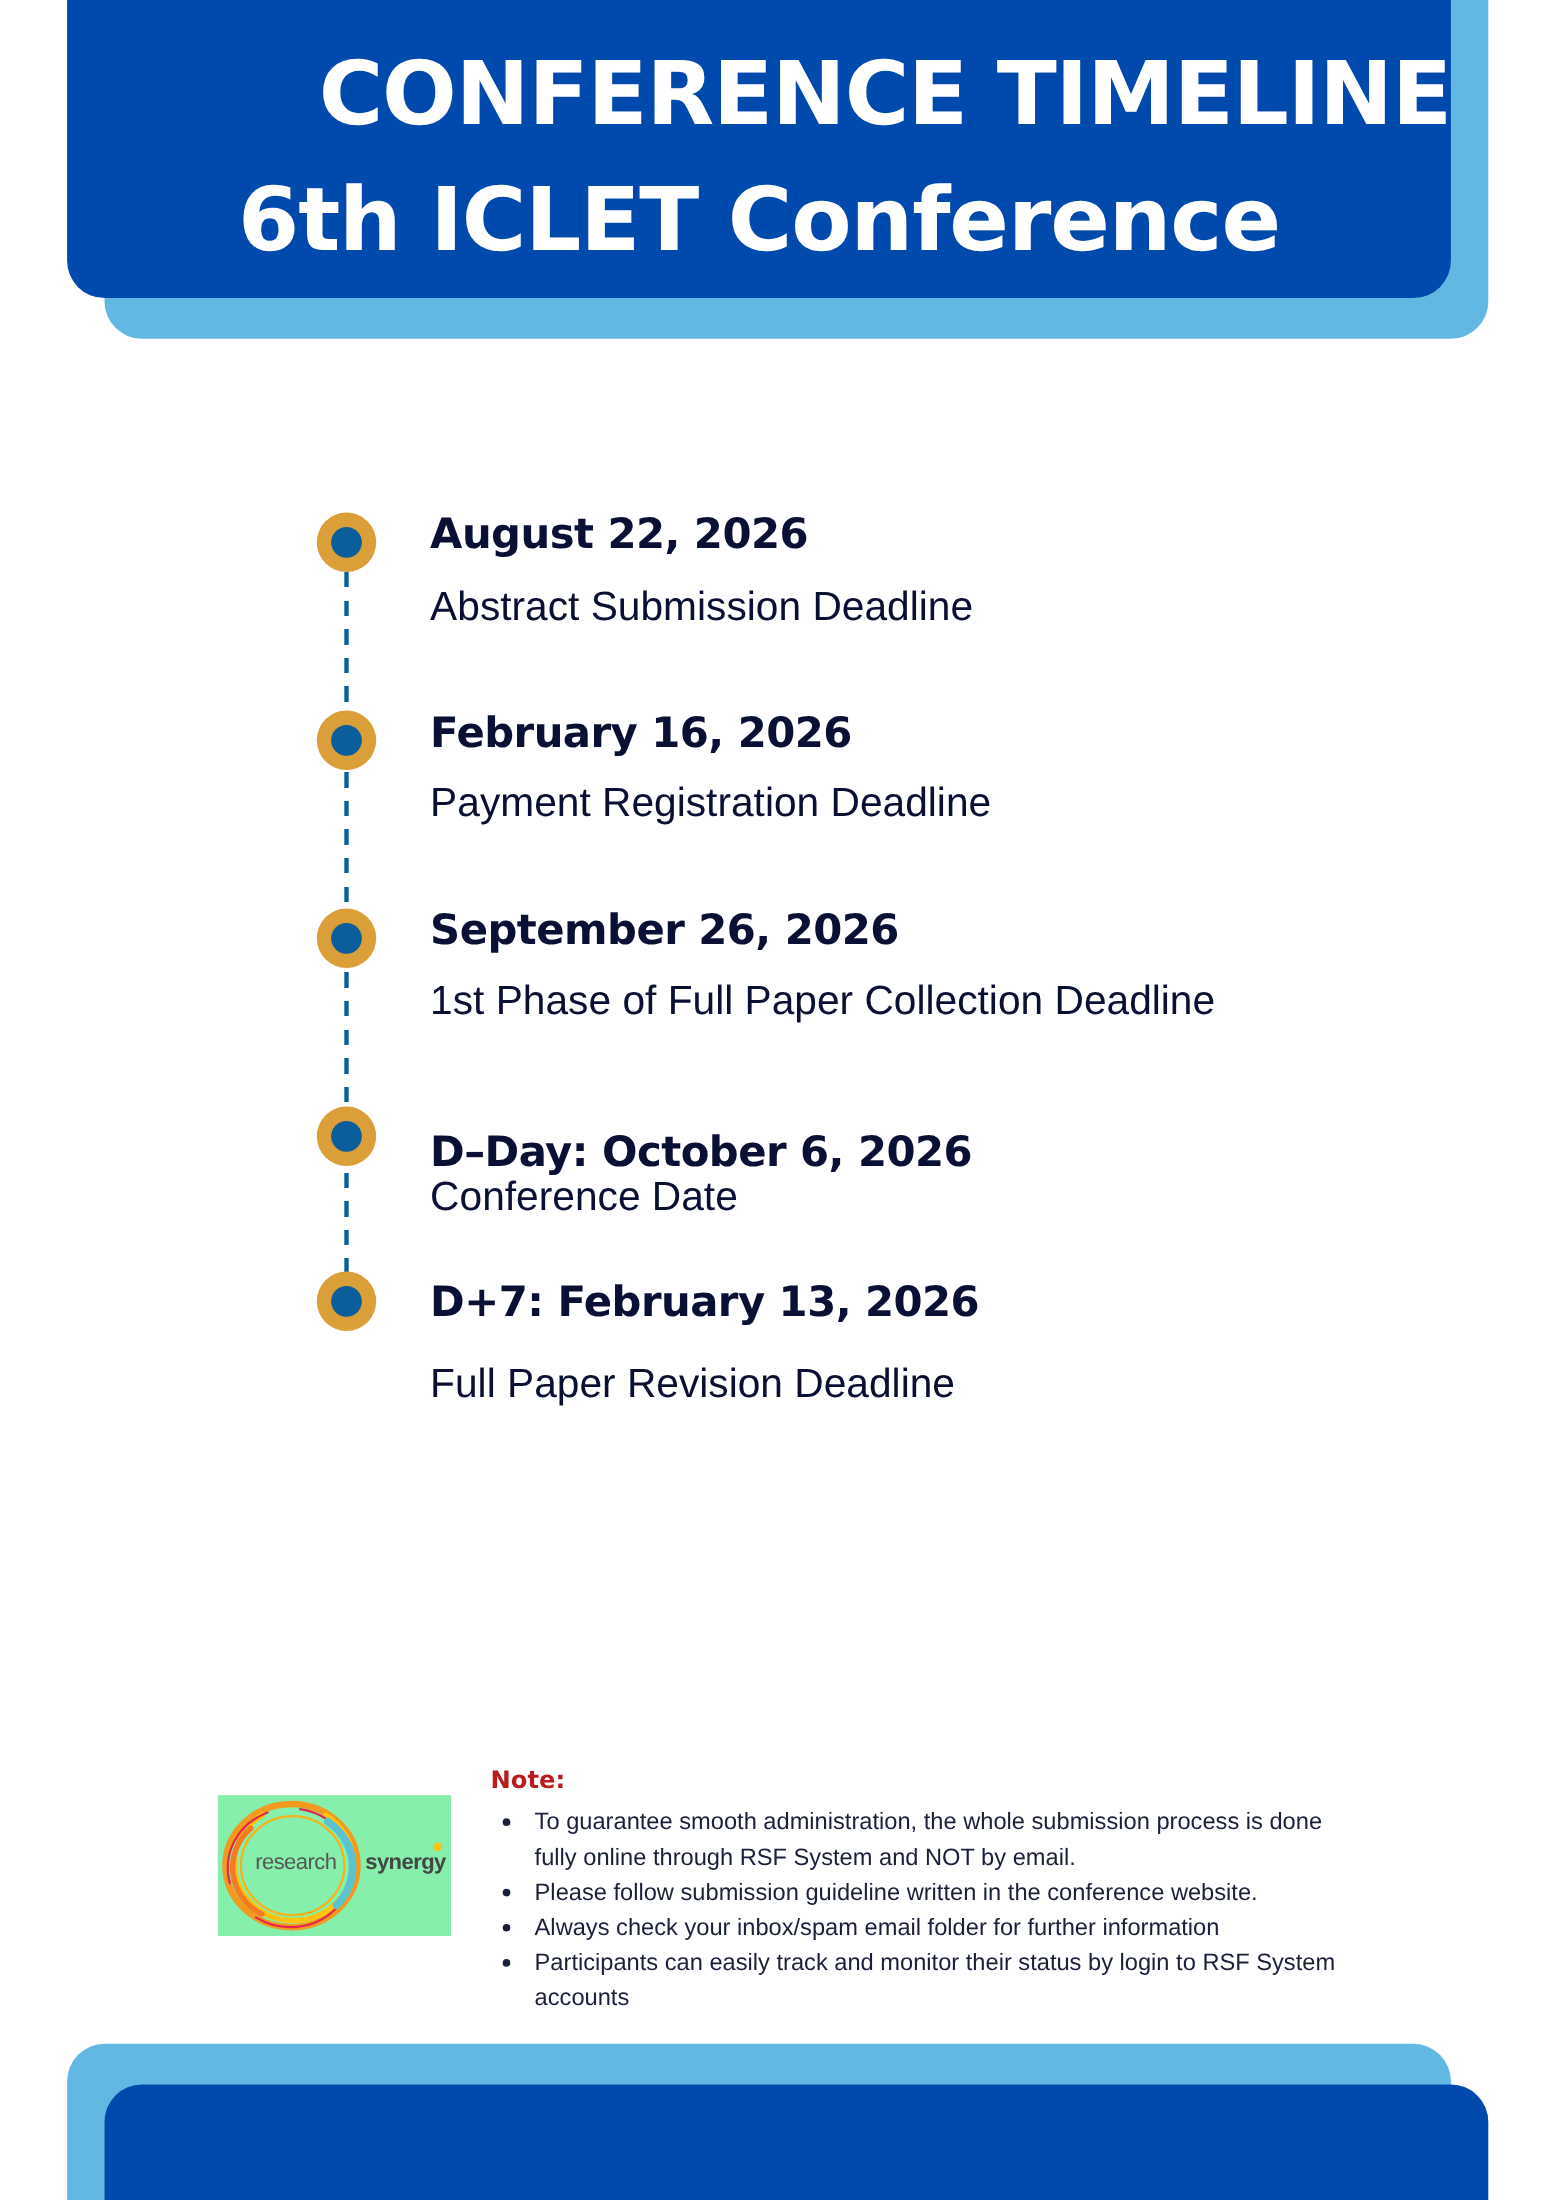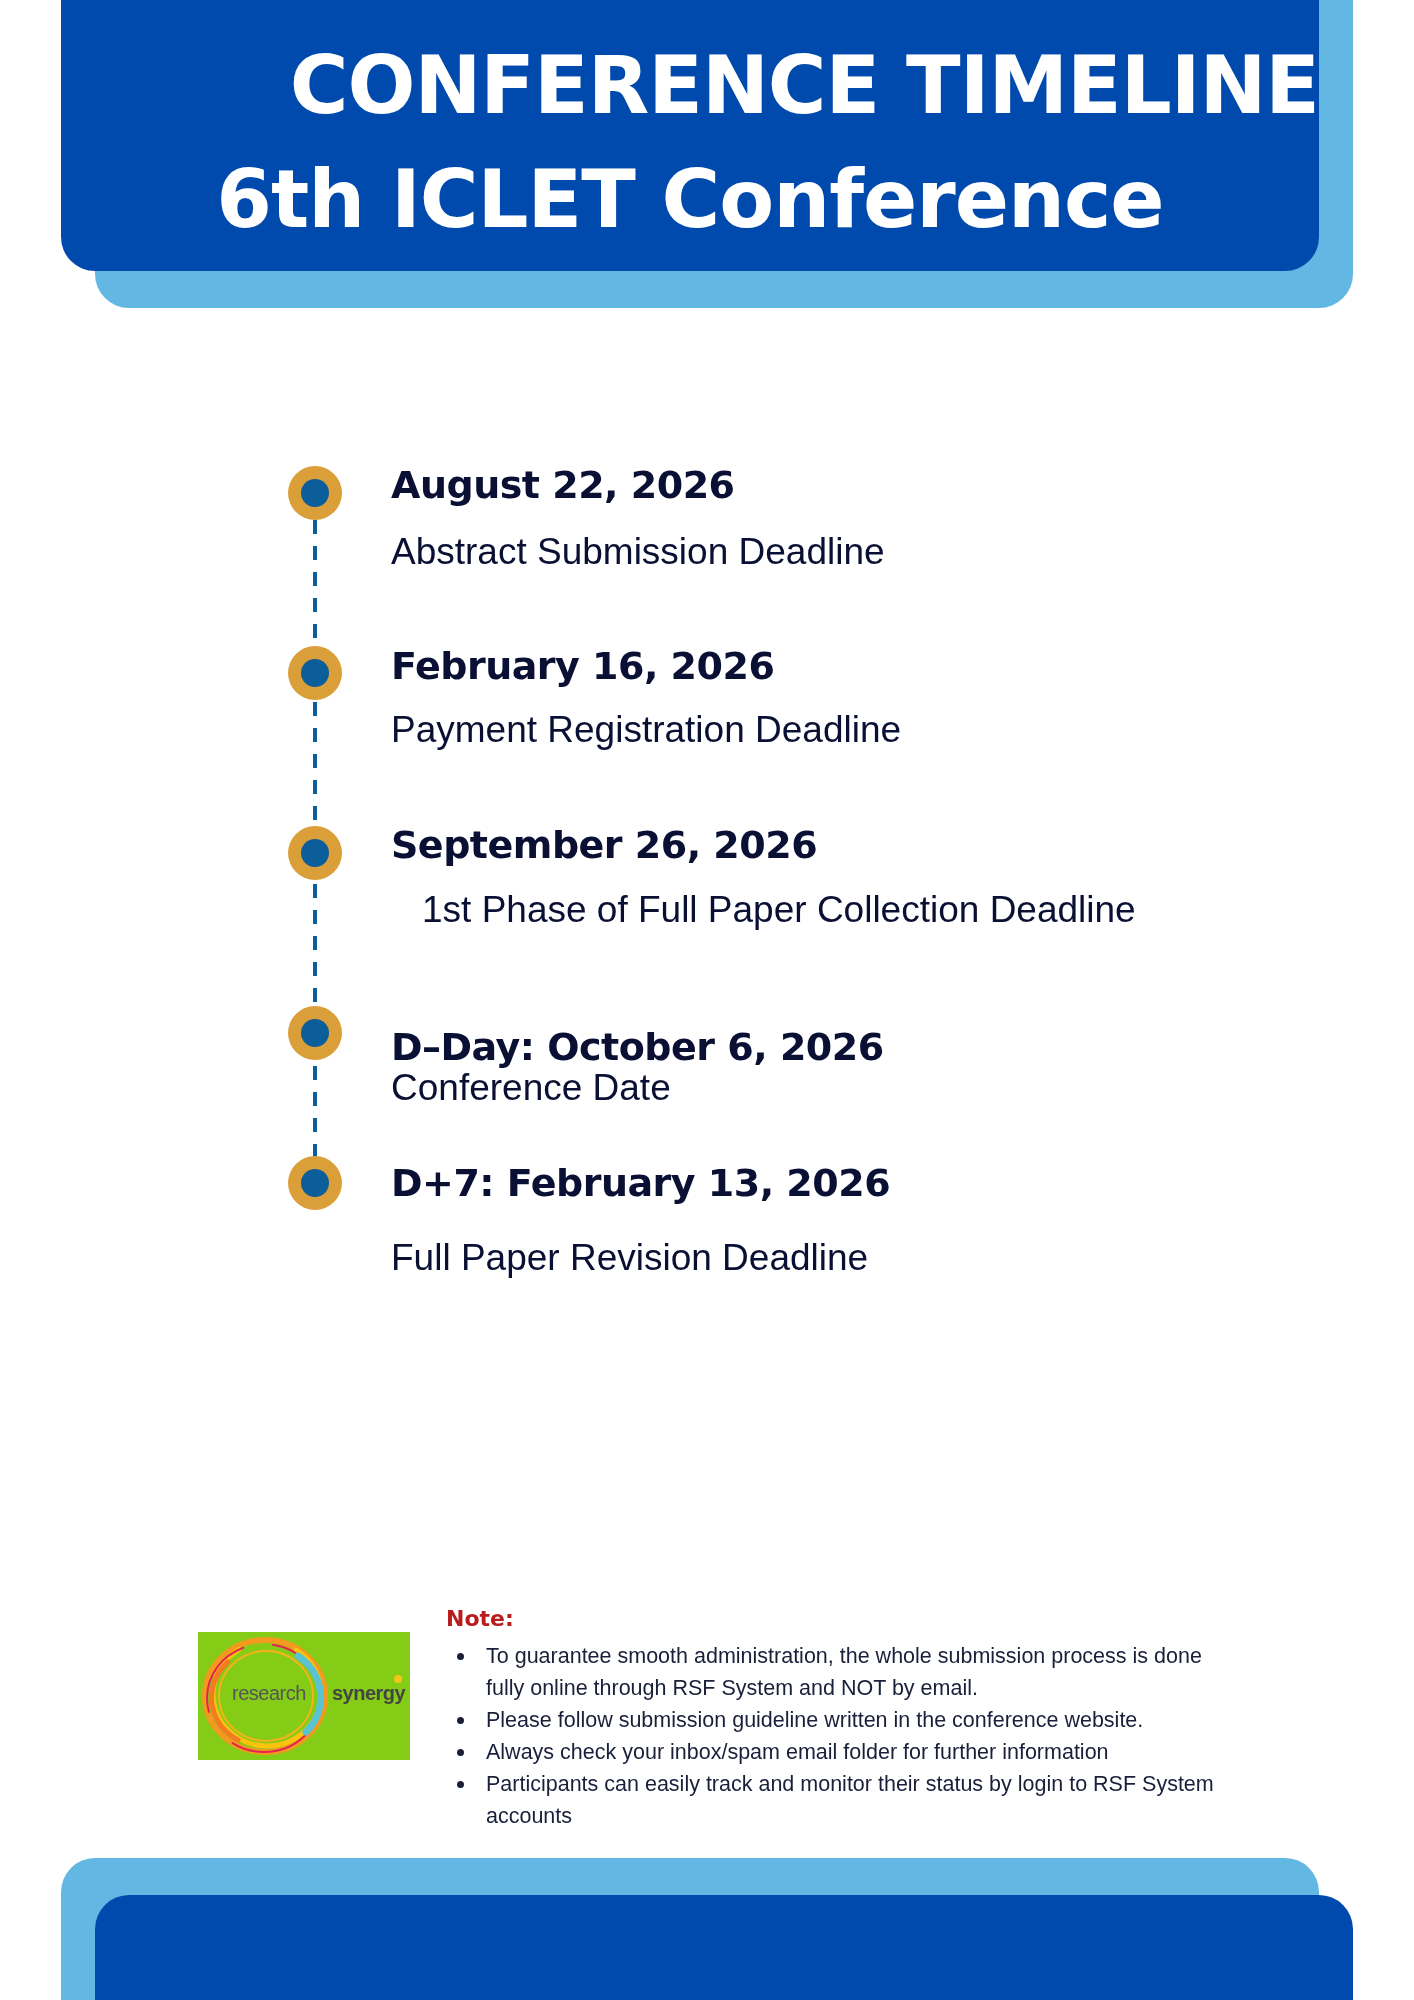--- a/index.html
+++ b/index.html
@@ -25,21 +25,21 @@
   .tl-dot .inner { position: absolute; left: 13px; top: 13px; width: 28px; height: 28px;
                    border-radius: 50%; background: #0B5E9A; }
   .tl-date { position: absolute; left: 391px; font-family: "DejaVu Sans", sans-serif;
              font-weight: bold; font-size: 38px; color: #0A1033; line-height: 46px;
              white-space: nowrap; letter-spacing: -0.5px; }
   .tl-desc { position: absolute; left: 391px; font-family: "Liberation Sans", sans-serif;
              font-size: 37px; color: #0A1033; line-height: 44px; white-space: nowrap; }
 
   
   .logo { position: absolute; left: 198px; top: 1632px; width: 212px; height: 128px;
-          background: #84cc16; text-decoration: underline; }
+          background: #86efac; text-decoration: underline; }
   .logo svg { position: absolute; left: 0; top: 0; }
   .logo-research { position: absolute; left: 34px; top: 50px; font-family: "Liberation Sans Narrow", "Liberation Sans", sans-serif;
                    font-size: 20px; color: #555555; letter-spacing: -0.5px; }
   .logo-synergy { position: absolute; left: 134px; top: 50px; font-family: "Liberation Sans", sans-serif;
                   font-weight: bold; font-size: 20px; color: #444444; letter-spacing: -0.5px; }
 
   
   .note-title { position: absolute; left: 446px; top: 1606px; font-family: "DejaVu Sans", sans-serif;
                 font-weight: bold; font-size: 22px; color: #b91c1c; }
   .note-list { position: absolute; left: 446px; top: 1640px; width: 790px; margin: 0; padding: 0;
@@ -76,21 +76,21 @@
 <div class="tl-dot" style="top:646px;">
     <div class="inner"></div>
   </div>
 <div class="tl-date" style="top:643px;">February 16, 2026</div>
 <div class="tl-desc" style="top:708px;">Payment Registration Deadline</div>
 
 <div class="tl-dot" style="top:826px;">
     <div class="inner"></div>
   </div>
 <div class="tl-date" style="top:822px;">September 26, 2026</div>
-<div class="tl-desc" style="top:888px;margin-left:31px;">1st Phase of Full Paper Collection Deadline</div>
+<div class="tl-desc" style="top:888px;">1st Phase of Full Paper Collection Deadline</div>
 
 <div class="tl-dot" style="top:1006px;">
     <div class="inner"></div>
   </div>
 <div class="tl-date" style="top:1024px;">D–Day: October 6, 2026</div>
 <div class="tl-desc" style="top:1066px;">Conference Date</div>
 
 <div class="tl-dot" style="top:1156px;">
     <div class="inner"></div>
   </div>

